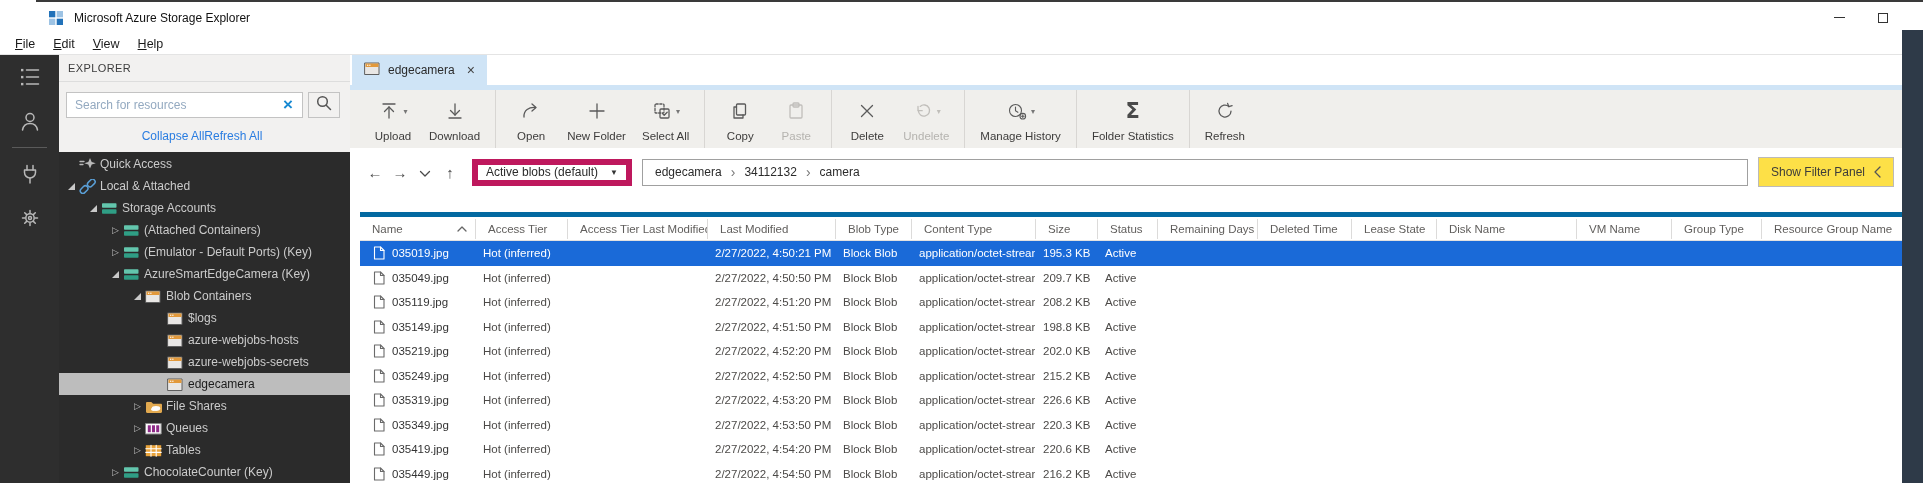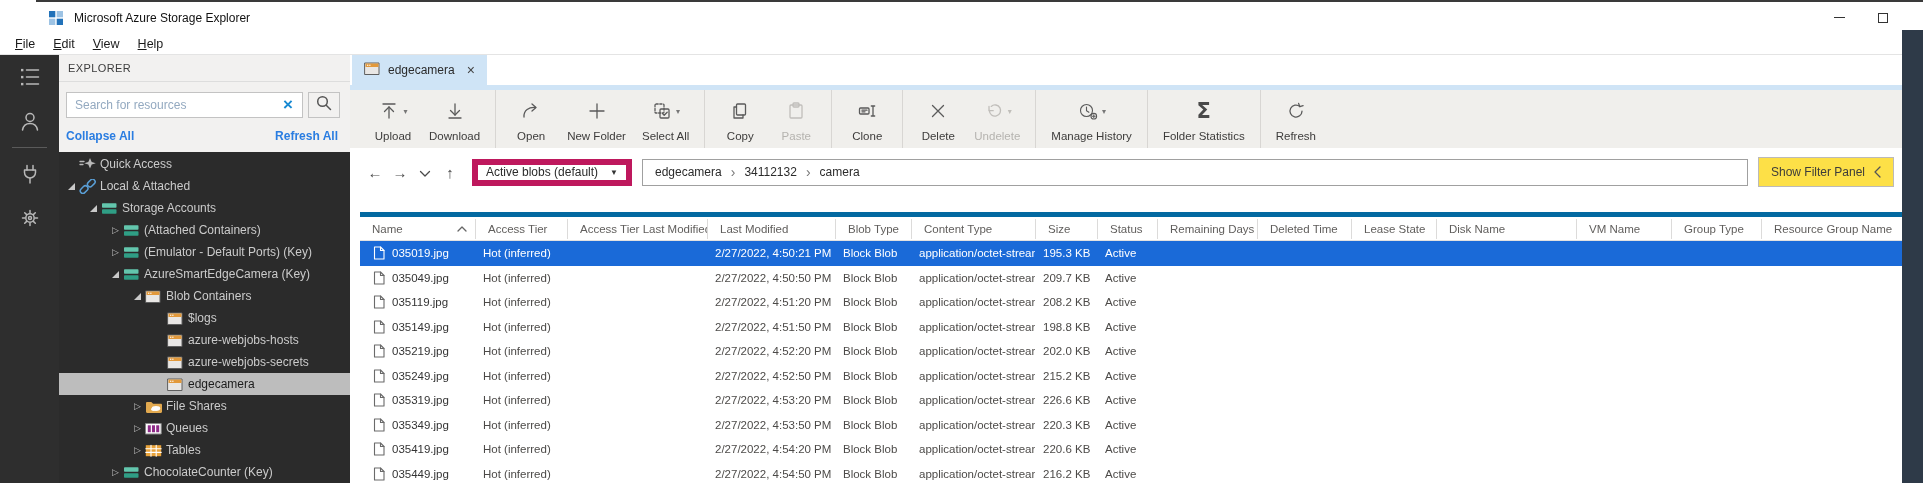--- a/index.html
+++ b/index.html
@@ -33,21 +33,21 @@
   #explorer { position:absolute; left:59px; top:55px; bottom:0; width:291px; background:#f2f1f0; }
   #exp-title { height:27px; line-height:27px; padding-left:9px; font-size:11px; color:#3c3c3c;
                border-bottom:1px solid #ddd; letter-spacing:.4px; }
   #search-row { position:absolute; left:7px; top:37px; right:10px; height:26px; display:flex; }
   #search-input { flex:1; height:26px; border:1px solid #c3c3c3; background:#fff; font-size:12px;
                   padding:0 24px 0 8px; color:#333; outline:none; font-family:inherit; }
   #search-input::placeholder { color:#93a9c0; }
   #search-clear { position:absolute; right:47px; top:4px; color:#1789d2; font-weight:bold; font-size:17px; line-height:17px; }
   #search-btn { width:32px; height:26px; margin-left:5px; background:#f2f1f0; border:1px solid #c3c3c3;
                 display:flex; align-items:center; justify-content:center; color:#555; }
-  #links-row { position:absolute; left:7px; right:12px; top:74px; height:18px; display:flex; justify-content:space-between;font-weight:bold; }
+  #links-row { position:absolute; left:7px; right:12px; top:74px; height:18px; display:flex; justify-content:center; }
   .panel-link { font-size:12px; color:#2a7de1; }
 
   
   #tree { position:absolute; left:0; right:0; top:97px; bottom:0; background:#2b2b2b; padding-top:1px; }
   .tree-row { height:22px; display:flex; align-items:center; font-size:12px; color:#cbcbcb; }
   .tree-row.selected { background:#bdbdbd; color:#1c1c1c; }
   .tw-exp { width:15px; display:flex; align-items:center; justify-content:center; flex:none; }
   .tri-open { width:0; height:0; border-left:7px solid transparent; border-bottom:7px solid #c9c9c9; }
   .tri-closed { font-size:9px; color:#bdbdbd; }
   .tw-ico { width:21px; display:flex; align-items:center; flex:none; }
@@ -467,32 +467,20 @@
               <rect x="8" y="3" width="6" height="4" rx="1"></rect>
             </svg>
           </span>
           <span class="tb-lbl">Paste</span>
         </div>
       </div>
       <div class="tb-group">
         <div class="tb-btn">
           <span class="tb-ico">
             <svg width="22" height="22" viewBox="0 0 22 22" fill="none" stroke="currentColor" stroke-width="1.3" stroke-linecap="round" stroke-linejoin="round">
-              <rect x="3.5" y="8" width="9.5" height="6" rx="1"></rect>
-              <path d="M6 10.2h5M6 11.8h3"></path>
-              <path d="M17 6v10M15.3 6h3.4M15.3 16h3.4"></path>
-            </svg>
-          </span>
-          <span class="tb-lbl">Clone</span>
-        </div>
-      </div>
-      <div class="tb-group">
-        <div class="tb-btn">
-          <span class="tb-ico">
-            <svg width="22" height="22" viewBox="0 0 22 22" fill="none" stroke="currentColor" stroke-width="1.3" stroke-linecap="round" stroke-linejoin="round">
               <path d="M5.5 5.5l11 11M16.5 5.5l-11 11"></path>
             </svg>
           </span>
           <span class="tb-lbl">Delete</span>
         </div>
         <div class="tb-btn disabled">
           <span class="tb-ico">
             <svg width="22" height="22" viewBox="0 0 22 22" fill="none" stroke="currentColor" stroke-width="1.3" stroke-linecap="round" stroke-linejoin="round">
               <path d="M6 6.5v4.2h4.2"></path>
               <path d="M6.4 10.5A5.6 5.6 0 1 0 8.2 6.4"></path>

